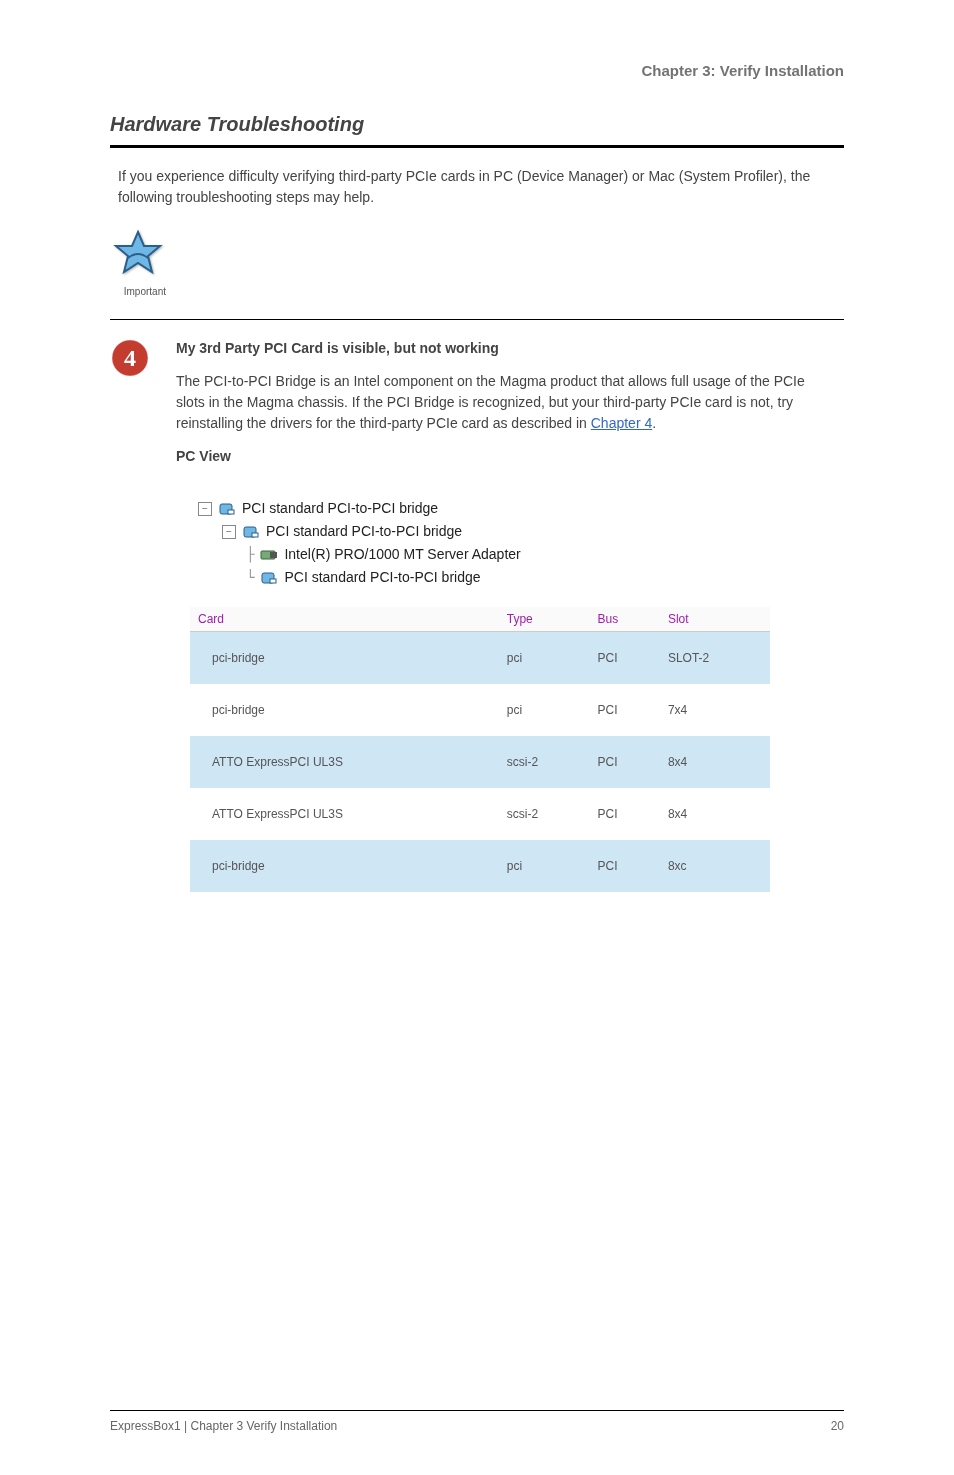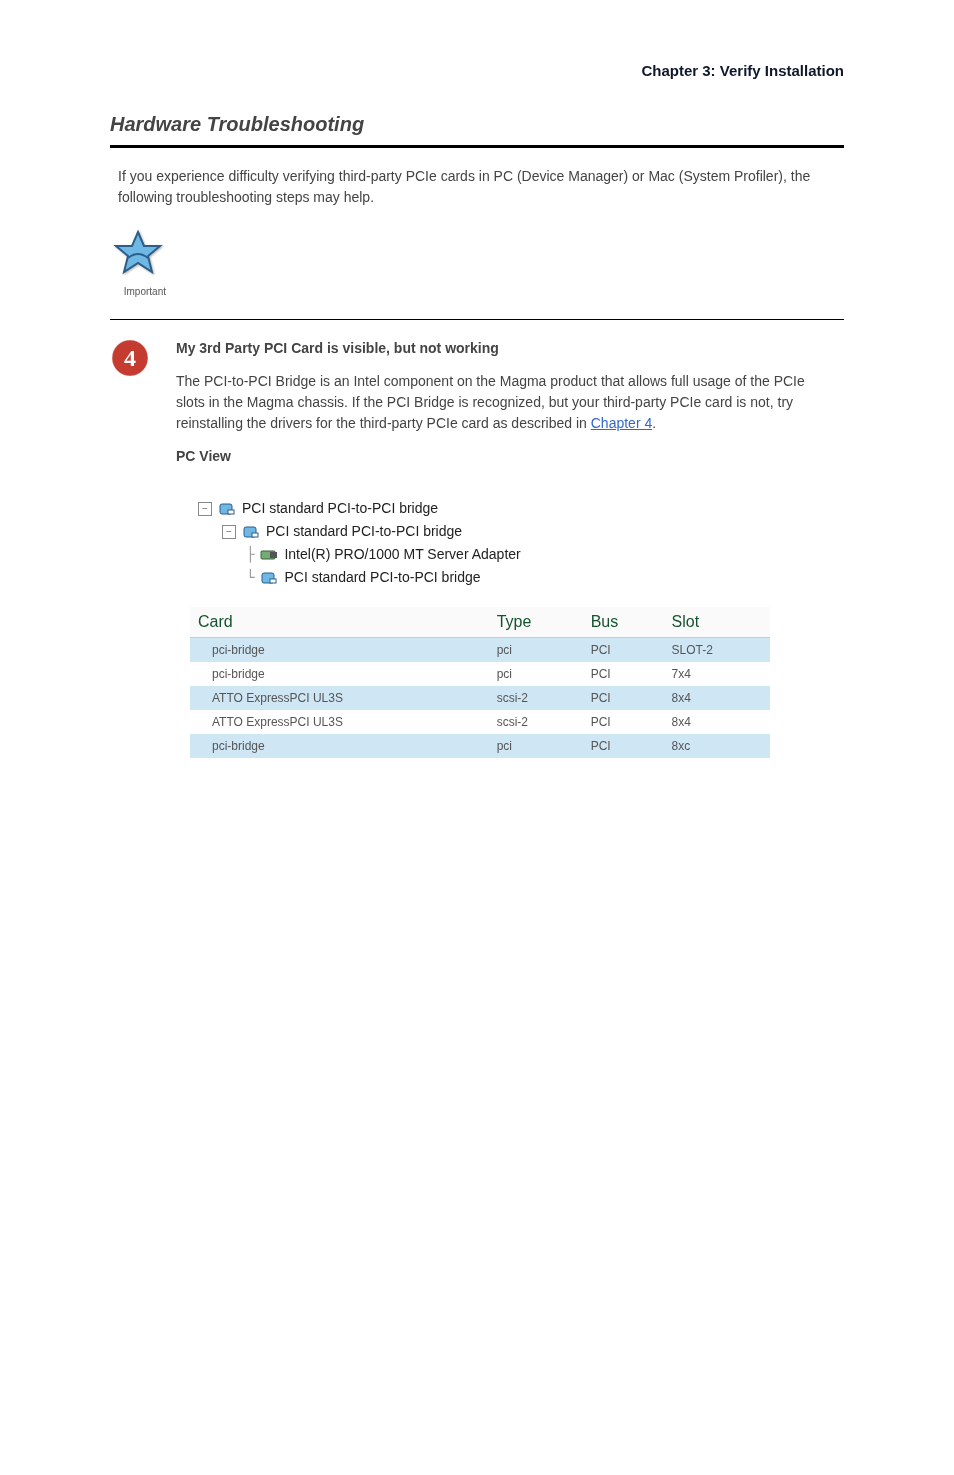--- a/index.html
+++ b/index.html
@@ -1,17 +1,17 @@
 <!DOCTYPE html>
 <html><head>
 <meta charset="utf-8">
 <style>
 body{margin:0;font-family:Georgia,serif;color:#333;background:#fff;font-size:15px;line-height:1.5}
 .page{width:954px;min-height:1475px;margin:0 auto;padding:60px 110px 40px;box-sizing:border-box;position:relative}
-.chapter-title{font-family:Verdana,Geneva,sans-serif;font-size:15px;font-weight:bold;color:#0f172a;text-align:right;margin-bottom:10px}
+.chapter-title{font-family:Verdana,Geneva,sans-serif;font-size:15px;font-weight:bold;color:#737373;text-align:right;margin-bottom:10px}
 .section-title{font-family:Verdana,Geneva,sans-serif;font-size:20px;font-weight:bold;font-style:italic;color:#444;margin:26px 0 6px}
 hr.thick{border:none;border-top:3px solid #000;margin:2px 0 18px}
 hr.thin{border:none;border-top:1px solid #000;margin:18px 0}
 .para{font-family:Verdana,Geneva,sans-serif;font-size:14px;color:#444;margin:12px 8px}
 .note-box{display:flex;gap:18px;align-items:flex-start;margin:20px 0}
 .note-icon{width:56px;flex-shrink:0;text-align:right}
 .note-icon .star{filter:drop-shadow(1px 1px 1px rgba(0,0,0,.3))}
 .note-icon .label{font-family:Verdana,sans-serif;font-size:10px;color:#555;display:block;margin-top:-2px}
 .note-text{flex:1}
 .step-row{display:flex;gap:18px;align-items:flex-start;margin:18px 0}
@@ -20,22 +20,22 @@
 a.link{color:#3366cc;text-decoration:underline}
 .figure{margin:18px 0 18px 60px}
 .tree{font-family:"Segoe UI",Tahoma,sans-serif;font-size:14px;color:#222;margin-left:28px}
 .tree .row{display:flex;align-items:center;gap:6px;padding:1px 0}
 .tree .lvl1{margin-left:0}
 .tree .lvl2{margin-left:24px}
 .tree .lvl3{margin-left:48px}
 .tree .box{width:12px;height:12px;border:1px solid #888;display:inline-flex;align-items:center;justify-content:center;font-size:10px;line-height:1;color:#666;background:#fff}
 .tree .line{color:#999;font-family:monospace}
 .table-img{width:580px;margin-left:20px;font-family:Tahoma,sans-serif;font-size:12px;color:#555;border-collapse:collapse}
-.table-img th{font-weight:normal;color:#14532d;text-align:left;padding:3px 8px;border-bottom:1px solid #ccc;background:#fafafa;font-size:16px}
-.table-img td{padding:3px 8px}
+.table-img th{font-weight:normal;color:#a21caf;text-align:left;padding:3px 8px;border-bottom:1px solid #ccc;background:#fafafa;font-size:12px}
+.table-img td{padding:17px 8px}
 .table-img tr.hl{background:#cfe6f5}
 .footer{display:flex;justify-content:space-between;font-family:Verdana,sans-serif;font-size:12px;color:#666;position:absolute;bottom:40px;left:110px;right:110px;border-top:1px solid #000;padding-top:6px}
 </style>
 </head>
 <body>
 
 <div class="page">
 
   <div class="chapter-title">Chapter 3: Verify Installation</div>
 
@@ -150,14 +150,18 @@
           <tr class="hl">
             <td style="padding-left: 22px;">pci-bridge</td>
             <td>pci</td>
             <td>PCI</td>
             <td>8xc</td>
           </tr>
         </tbody>
     </table>
   </div>
 
+  <div class="footer">
+    <span>ExpressBox1 | Chapter 3   Verify Installation</span>
+    <span>20</span>
+  </div>
 
 </div>
 
 </body></html>

